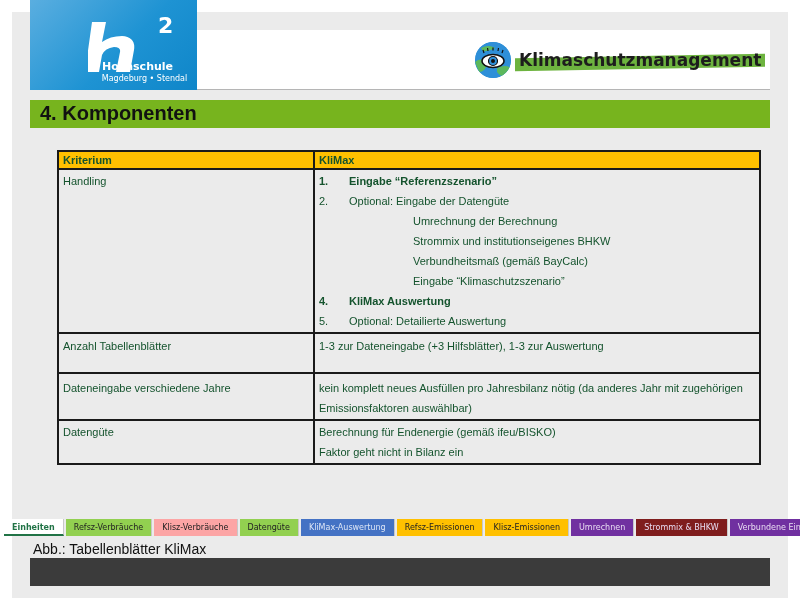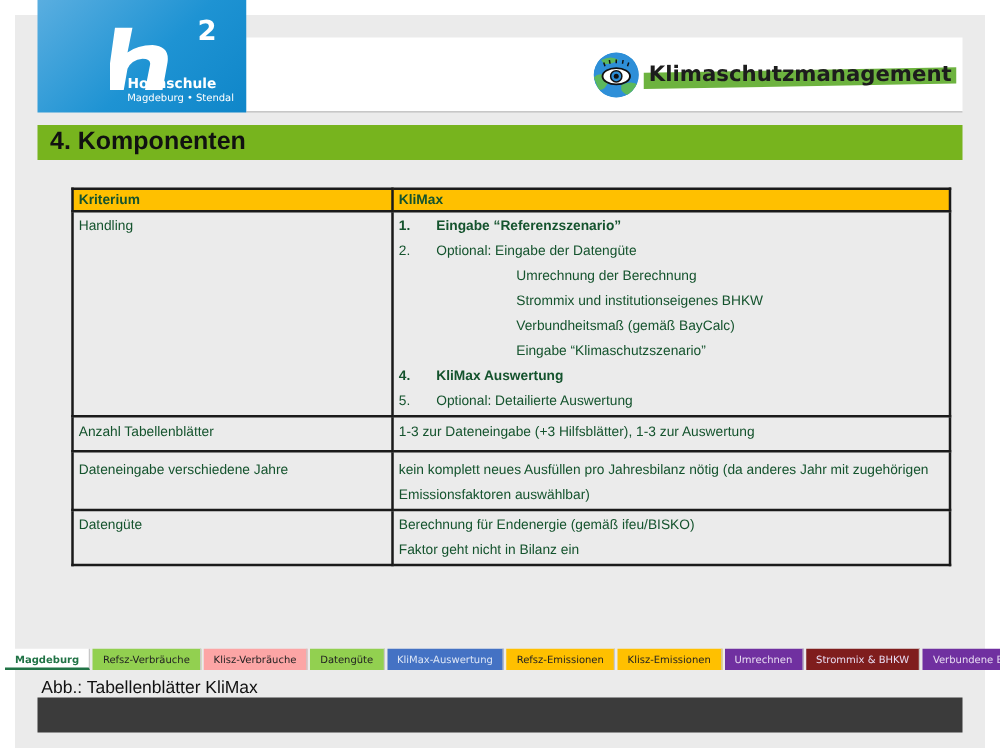--- a/index.html
+++ b/index.html
@@ -95,40 +95,40 @@
       <div class="li b">
             <span class="num">4.</span>
             <span>KliMax Auswertung</span>
           </div>
       <div class="li">
             <span class="num">5.</span>
             <span>Optional: Detailierte Auswertung</span>
           </div>
     </td>
   </tr>
-  <tr style="height:28px;">
+  <tr style="height:40px;">
     <td style="padding-top:2px;">Anzahl Tabellenblätter</td>
     <td style="padding-top:2px;">1-3 zur Dateneingabe (+3 Hilfsblätter), 1-3 zur Auswertung</td>
   </tr>
   <tr>
     <td style="padding-top:4px;">Dateneingabe verschiedene Jahre</td>
     <td style="padding-top:4px;">kein komplett neues Ausfüllen pro Jahresbilanz nötig (da anderes Jahr mit zugehörigen Emissionsfaktoren auswählbar)</td>
   </tr>
   <tr>
     <td>Datengüte</td>
     <td>
       <div>Berechnung für Endenergie (gemäß ifeu/BISKO)</div>
       <div>Faktor geht nicht in Bilanz ein</div>
     </td>
   </tr>
 </tbody>
   </table>
 
 <div class="tabs">
-  <div class="tab active">Magdeburg</div>
+  <div class="tab active">Einheiten</div>
   <div class="tab" style="background:#92d050">Refsz-Verbräuche</div>
   <div class="tab" style="background:#fca5a5">Klisz-Verbräuche</div>
   <div class="tab" style="background:#92d050">Datengüte</div>
   <div class="tab" style="background:#4472c4;color:#dde6f6">KliMax-Auswertung</div>
   <div class="tab" style="background:#ffc000">Refsz-Emissionen</div>
   <div class="tab" style="background:#ffc000">Klisz-Emissionen</div>
   <div class="tab" style="background:#7030a0;color:#e8dcf2">Umrechnen</div>
   <div class="tab" style="background:#7f1d1d;color:#e8dcf2">Strommix &amp; BHKW</div>
   <div class="tab" style="background:#7030a0;color:#e8dcf2">Verbundene Einheiten</div>
 

